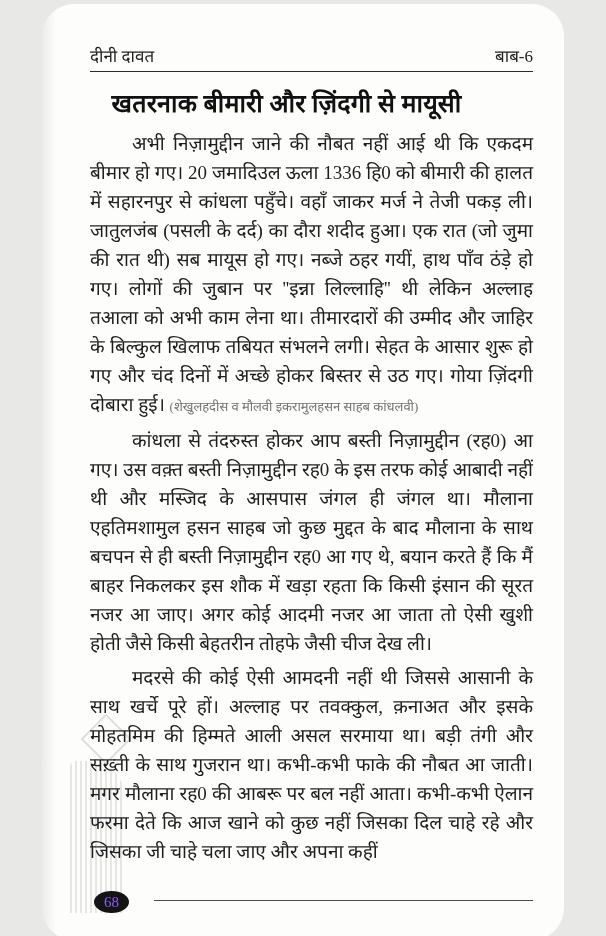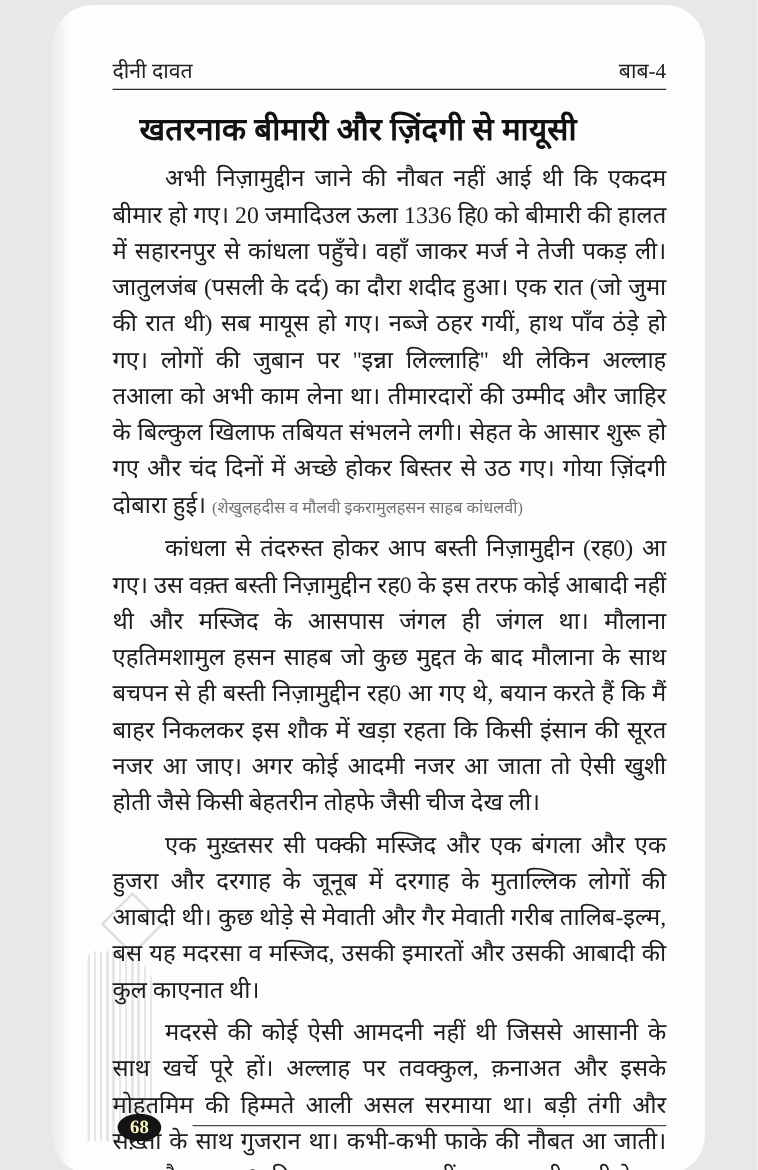--- a/index.html
+++ b/index.html
@@ -98,24 +98,24 @@
     z-index: 3;
     left: 0; right: 31px;
     top: 884px;
     height: 30px;
   }
   .page-badge {
     position: absolute;
     left: 52px; top: 3px;
     width: 35px; height: 22px;
     background: #141414;
-    color: #fef9c3;
+    color: #8b5cf6;
     border-radius: 50%;
     font-size: 15px;
-    font-weight: bold;
+    font-weight: normal;
     display: flex;
     align-items: center;
     justify-content: center;
     font-family: "Liberation Serif", "DejaVu Serif", serif;
   }
   .footer-rule {
     position: absolute;
     left: 112px; right: 0;
     top: 12px;
     border-top: 1.6px solid #4a4a4a;
@@ -123,31 +123,30 @@
 </style>
 </head>
 <body>
 
 <div class="page">
 
   <div class="content">
 
     <div class="running-header">
       <span>दीनी दावत</span>
-      <span>बाब-4</span>
+      <span>बाब-6</span>
     </div>
     <hr class="header-rule">
 
     <h1 class="section-heading">खतरनाक बीमारी और ज़िंदगी से मायूसी</h1>
 
     <p class="body-para"><span>अभी निज़ामुद्दीन जाने की नौबत नहीं आई थी कि एकदम बीमार हो गए। 20 जमादिउल ऊला 1336 हि0 को बीमारी की हालत में सहारनपुर से कांधला पहुँचे। वहाँ जाकर मर्ज ने तेजी पकड़ ली। जातुलजंब (पसली के दर्द) का दौरा शदीद हुआ। एक रात (जो जुमा की रात थी) सब मायूस हो गए। नब्जे ठहर गयीं, हाथ पाँव ठंड़े हो गए। लोगों की जुबान पर ''इन्ना लिल्लाहि'' थी लेकिन अल्लाह तआला को अभी काम लेना था। तीमारदारों की उम्मीद और जाहिर के बिल्कुल खिलाफ तबियत संभलने लगी। सेहत के आसार शुरू हो गए और चंद दिनों में अच्छे होकर बिस्तर से उठ गए। गोया ज़िंदगी दोबारा हुई। </span><span class="attribution">(शेखुलहदीस व मौलवी इकरामुलहसन साहब कांधलवी)</span></p>
 
 
     <p class="body-para">कांधला से तंदरुस्त होकर आप बस्ती निज़ामुद्दीन (रह0) आ गए। उस वक़्त बस्ती निज़ामुद्दीन रह0 के इस तरफ कोई आबादी नहीं थी और मस्जिद के आसपास जंगल ही जंगल था। मौलाना एहतिमशामुल हसन साहब जो कुछ मुद्दत के बाद मौलाना के साथ बचपन से ही बस्ती निज़ामुद्दीन रह0 आ गए थे, बयान करते हैं कि मैं बाहर निकलकर इस शौक में खड़ा रहता कि किसी इंसान की सूरत नजर आ जाए। अगर कोई आदमी नजर आ जाता तो ऐसी खुशी होती जैसे किसी बेहतरीन तोहफे जैसी चीज देख ली।</p>
-    <p class="body-para">एक मुख़्तसर सी पक्की मस्जिद और एक बंगला और एक हुजरा और दरगाह के जूनूब में दरगाह के मुताल्लिक लोगों की आबादी थी। कुछ थोड़े से मेवाती और गैर मेवाती गरीब तालिब-इल्म, बस यह मदरसा व मस्जिद, उसकी इमारतों और उसकी आबादी की कुल काएनात थी।</p>
     <p class="body-para">मदरसे की कोई ऐसी आमदनी नहीं थी जिससे आसानी के साथ खर्चे पूरे हों। अल्लाह पर तवक्कुल, क़नाअत और इसके मोहतमिम की हिम्मते आली असल सरमाया था। बड़ी तंगी और सख़्ती के साथ गुजरान था। कभी-कभी फाके की नौबत आ जाती। मगर मौलाना रह0 की आबरू पर बल नहीं आता। कभी-कभी ऐलान फरमा देते कि आज खाने को कुछ नहीं जिसका दिल चाहे रहे और जिसका जी चाहे चला जाए और अपना कहीं</p>
 
   </div>
 
   <div class="watermark wm-diamond"></div>
   <div class="watermark wm-stripes"></div>
 
   <div class="page-footer">
     <span class="page-badge">68</span>
     <div class="footer-rule"></div>

